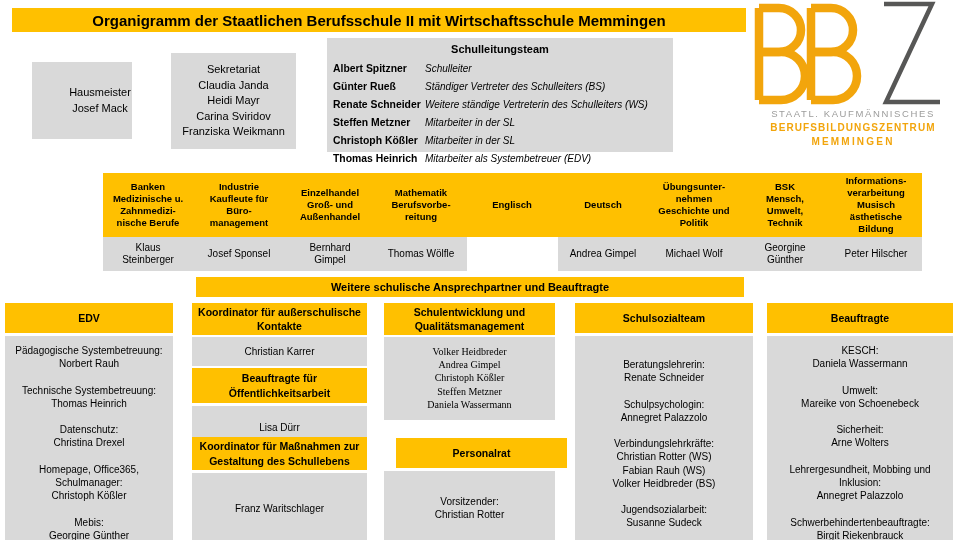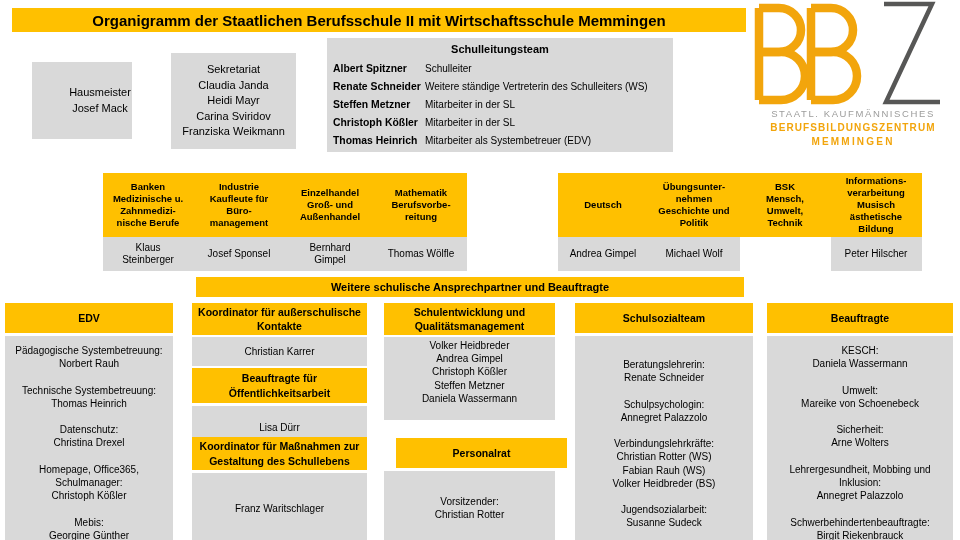--- a/index.html
+++ b/index.html
@@ -25,21 +25,21 @@
   
   #hausmeister{left:32px;top:62px;width:100px;height:77px;font-size:11px;line-height:1.45;padding-left:36px;}
   #sekretariat{left:171px;top:53px;width:125px;height:96px;font-size:11px;line-height:1.42;}
   .box-title{font-weight:normal;}
 
   
   #slt{left:327px;top:38px;width:346px;height:114px;padding:5px 6px 4px 6px;}
   #slt .slt-title{text-align:center;font-weight:bold;font-size:11px;margin-bottom:4px;}
   .slt-row{display:flex;height:18px;align-items:center;font-size:10px;}
   .slt-name{width:92px;font-weight:bold;flex:none;font-size:10.4px;}
-  .slt-role{flex:1;white-space:nowrap;}
+  .slt-role{flex:1;white-space:nowrap;font-style:italic;}
 
   
   #dept-row{left:5px;top:173px;width:940px;height:108px;display:flex;justify-content:center;margin-left:37px;}
   .dept{width:91px;display:flex;flex-direction:column;}
   .dept-subject{height:62px;background:#FFC000;font-weight:bold;font-size:9.5px;line-height:1.28;
                 display:flex;align-items:center;justify-content:center;text-align:center;padding:1px;}
   .dept-head{height:34px;background:#D9D9D9;font-size:10px;line-height:1.25;
              display:flex;align-items:center;justify-content:center;text-align:center;}
 
   
@@ -53,21 +53,21 @@
   #c1-b{left:5px;top:336px;width:168px;height:209px;padding-top:8px;}
   
   #c2-h1{left:192px;top:303px;width:175px;height:32px;}
   #c2-b1{left:192px;top:337px;width:175px;height:29px;}
   #c2-h2{left:192px;top:368px;width:175px;height:35px;}
   #c2-b2{left:192px;top:406px;width:175px;height:44px;}
   #c2-h3{left:192px;top:437px;width:175px;height:33px;}
   #c2-b3{left:192px;top:473px;width:175px;height:72px;}
   
   #c3-h1{left:384px;top:303px;width:171px;height:32px;}
-  #c3-b1{left:384px;top:337px;width:171px;height:83px;padding-top:2px;}
+  #c3-b1{left:384px;top:337px;width:171px;height:83px;padding-top:8px;font-family:Liberation Serif, serif;}
   #c3-h2{left:384px;top:438px;width:171px;height:30px;margin-left:12px;}
   #c3-b2{left:384px;top:471px;width:171px;height:74px;}
   
   #c4-h{left:575px;top:303px;width:178px;height:30px;}
   #c4-b{left:575px;top:336px;width:178px;height:209px;padding-top:22px;}
   
   #c5-h{left:767px;top:303px;width:186px;height:30px;}
   #c5-b{left:767px;top:336px;width:186px;height:209px;padding-top:8px;}
 </style>
 </head>
@@ -118,20 +118,24 @@
     </div>
   </div>
 
   <div id="slt" class="abs gray">
     <div class="slt-title">Schulleitungsteam</div>
     <div class="slt-row">
       <span class="slt-name">Albert Spitzner</span>
       <span class="slt-role">Schulleiter</span>
     </div>
     <div class="slt-row">
+      <span class="slt-name">Günter Rueß</span>
+      <span class="slt-role">Ständiger Vertreter des Schulleiters (BS)</span>
+    </div>
+    <div class="slt-row">
       <span class="slt-name">Renate Schneider</span>
       <span class="slt-role">Weitere ständige Vertreterin des Schulleiters (WS)</span>
     </div>
     <div class="slt-row">
       <span class="slt-name">Steffen Metzner</span>
       <span class="slt-role">Mitarbeiter in der SL</span>
     </div>
     <div class="slt-row">
       <span class="slt-name">Christoph Kößler</span>
       <span class="slt-role">Mitarbeiter in der SL</span>
@@ -165,37 +169,40 @@
       <div class="dept-head pre">Bernhard
 Gimpel</div>
     </div>
     <div class="dept">
       <div class="dept-subject pre">Mathematik
 Berufsvorbe-
 reitung</div>
       <div class="dept-head pre">Thomas Wölfle</div>
     </div>
     <div class="dept">
+      <div class="dept-subject pre">Englisch</div>
     </div>
     <div class="dept">
       <div class="dept-subject pre">Deutsch</div>
       <div class="dept-head pre">Andrea Gimpel</div>
     </div>
     <div class="dept">
       <div class="dept-subject pre">Übungsunter-
 nehmen
 Geschichte und
 Politik</div>
       <div class="dept-head pre">Michael Wolf</div>
     </div>
     <div class="dept">
       <div class="dept-subject pre">BSK
 Mensch,
 Umwelt,
 Technik</div>
+      <div class="dept-head pre">Georgine
+Günther</div>
     </div>
     <div class="dept">
       <div class="dept-subject pre">Informations-
 verarbeitung
 Musisch ästhetische
 Bildung</div>
       <div class="dept-head pre">Peter Hilscher</div>
     </div>
   </div>
 

